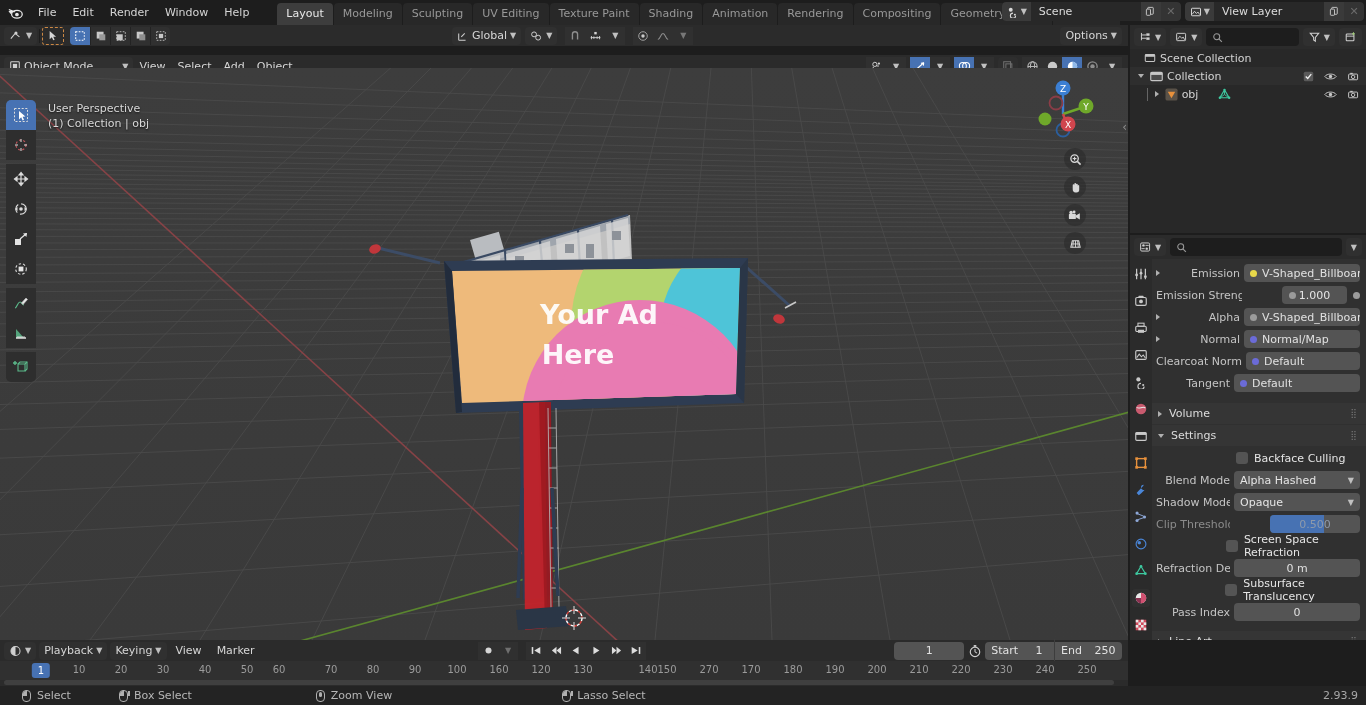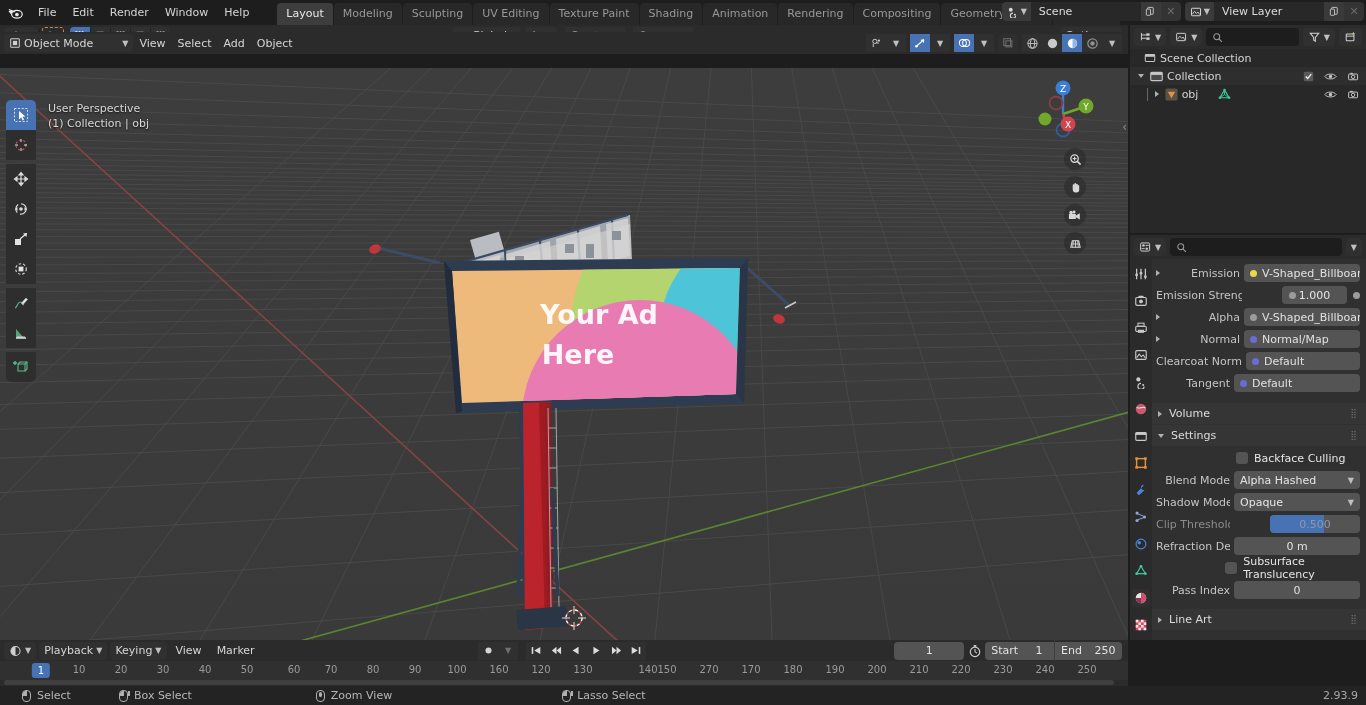--- a/index.html
+++ b/index.html
@@ -60,21 +60,21 @@
 
   
   .viewport-area {
     position: absolute; left: 0; top: 25px; width: 1128px; height: 615px;
   }
   .vp-header {
     position: absolute; top: 0; left: 0; width: 100%; height: 21px;
     background: #2b2b2b; display: flex; align-items: center; padding: 0 4px;
   }
   .vp-header2 {
-    position: absolute; top: 7px; left: 0; width: 100%; height: 22px;
+    position: absolute; top: 30px; left: 0; width: 100%; height: 22px;
     background: #2b2b2b; display: flex; align-items: center; padding: 0 4px;
   }
   .hdr-btn {
     display: flex; align-items: center; gap: 3px; height: 18px;
     padding: 0 5px; border-radius: 4px; background: #303030; color: #d6d6d6;
     font-size: 11px; white-space: nowrap;
   }
   .hdr-plain {
     display: flex; align-items: center; height: 18px; padding: 0 6px;
     border-radius: 4px; color: #d6d6d6; font-size: 11px; white-space: nowrap;
@@ -1151,20 +1151,25 @@
       </div>
 
       <div class="prow">
         <span class="plabel dim">Clip Threshold</span>
         <div class="slider">
           <span class="fill" style="width:60%"></span>
           <span style="color:#8e9aab">0.500</span>
         </div>
       </div>
 
+      <div class="cbrow">
+        <span class="sp"></span>
+        <span class="checkbox"></span>
+        <span>Screen Space Refraction</span>
+      </div>
 
       <div class="prow">
         <span class="plabel">Refraction Depth</span>
         <div class="pfield center">
           <span>0 m</span>
         </div>
       </div>
 
       <div class="cbrow">
         <span class="sp"></span>
@@ -1274,21 +1279,21 @@
         </div>
       </div>
     </div>
 
     <div class="tl-ruler">
       <div class="tick" style="left:79px">10</div>
       <div class="tick" style="left:121px">20</div>
       <div class="tick" style="left:163px">30</div>
       <div class="tick" style="left:205px">40</div>
       <div class="tick" style="left:247px">50</div>
-      <div class="tick" style="left:294px">60</div>
+      <div class="tick" style="left:279px">60</div>
       <div class="tick" style="left:331px">70</div>
       <div class="tick" style="left:373px">80</div>
       <div class="tick" style="left:415px">90</div>
       <div class="tick" style="left:457px">100</div>
       <div class="tick" style="left:499px">160</div>
       <div class="tick" style="left:541px">120</div>
       <div class="tick" style="left:583px">130</div>
       <div class="tick" style="left:648px">140</div>
       <div class="tick" style="left:667px">150</div>
       <div class="tick" style="left:709px">270</div>

